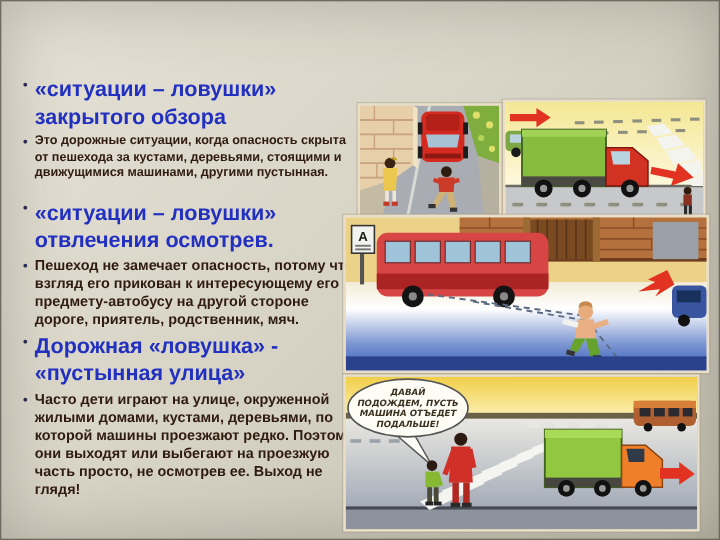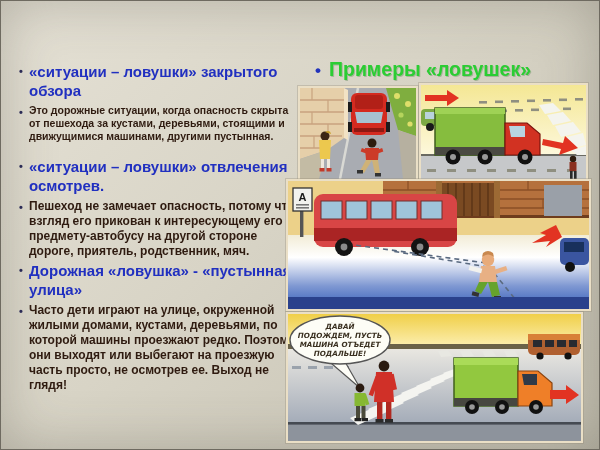--- a/index.html
+++ b/index.html
@@ -13,21 +13,21 @@
   
   .title{position:absolute;top:7px;left:0;width:100%;text-align:center;
     color:#e81a1a;font-size:27px;letter-spacing:.5px;
     text-shadow:1px 1px 0 rgba(130,40,40,.30);white-space:pre;}
   .title .t-bullet{font-size:22px;vertical-align:2px;margin-right:2px;}
   
   .left-list{position:absolute;left:12px;top:62px;width:286px;list-style:none;margin:0;padding:0;}
   .li{display:flex;align-items:flex-start;margin:0 0 3px 0;}
   .li .mk{flex:0 0 16px;width:16px;text-align:center;color:#2a2a55;font-size:11px;line-height:16px;}
   .txt{display:block;}
-  .heading{color:#2130c0;font-size:15px;line-height:1.26;}
+  .heading{color:#2130c0;font-size:18px;line-height:1.26;}
   .body{color:#2f1b10;font-size:12px;line-height:1.25;}
   .body-sm{color:#2f1b10;font-size:10.5px;line-height:1.26;}
   .gap-after{margin-bottom:15px;}
   
   .examples-header{position:absolute;left:314px;top:57px;white-space:nowrap;}
   .examples-header .mk{color:#2233bb;font-size:17px;margin-right:8px;}
   .examples-header .ex-label{color:#2bcd33;font-size:19.5px;text-shadow:1px 1px 0 rgba(20,90,20,.25);}
   .pic{position:absolute;outline:2px solid #eadfc6;box-shadow:0 0 0 3px rgba(150,140,120,.35);background:#fff;}
   .pic svg{display:block;width:100%;height:100%;}
   #pic-closed-view{left:299px;top:87px;width:116px;height:91px;}
@@ -61,23 +61,20 @@
     <li class="li">
       <span class="mk">•</span>
       <span class="txt heading">Дорожная «ловушка» - «пустынная улица»</span>
     </li>
     <li class="li">
       <span class="mk">•</span>
       <span class="txt body">Часто дети играют на улице, окруженной жилыми домами, кустами, деревьями, по которой машины проезжают редко. Поэтому они выходят или выбегают  на проезжую часть просто, не осмотрев ее. Выход не глядя!</span>
     </li>
   </ul>
 
-  <div class="examples-header">
-    <span class="mk">•</span><span class="ex-label">Примеры «ловушек»</span>
-  </div>
 
   <div class="pic" id="pic-closed-view">
     <svg viewBox="0 0 116 91">
       <rect width="116" height="91" fill="#a9acb2"></rect>
       <line x1="58" y1="0" x2="40" y2="91" stroke="#d9d9d4" stroke-width="2.5"></line>
       <line x1="88" y1="0" x2="101" y2="44" stroke="#d9d9d4" stroke-width="2.5"></line>
       <g>
         <polygon points="86,0 116,0 116,48 98,42" fill="#7fae3f"></polygon>
         <circle cx="97" cy="8" r="3" fill="#dede6a"></circle>
           <circle cx="108" cy="16" r="3" fill="#dede6a"></circle>

